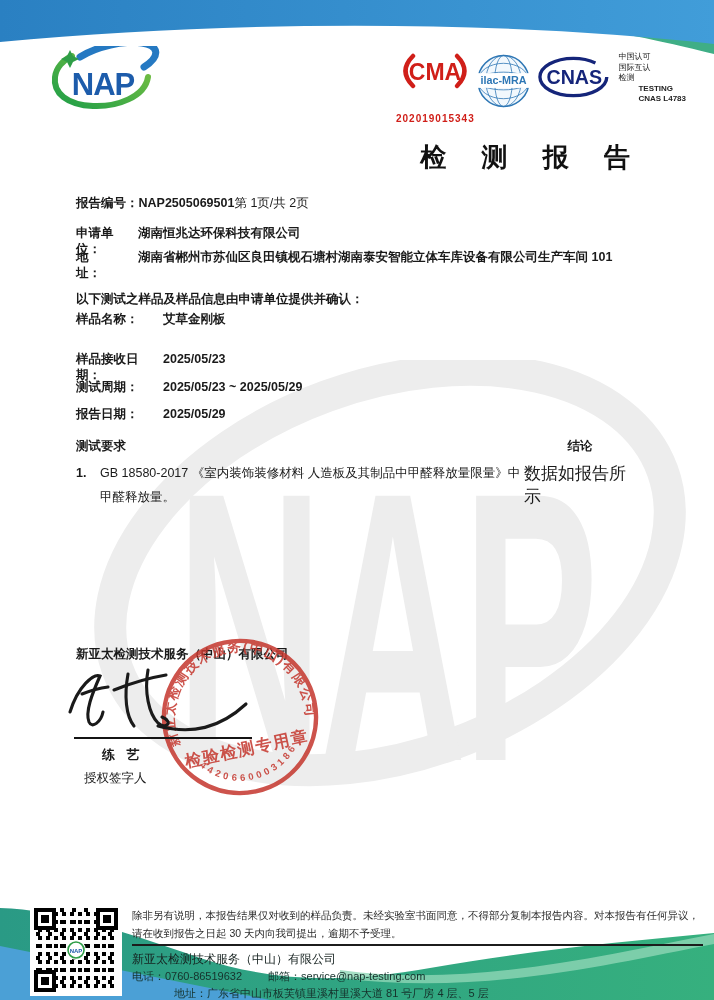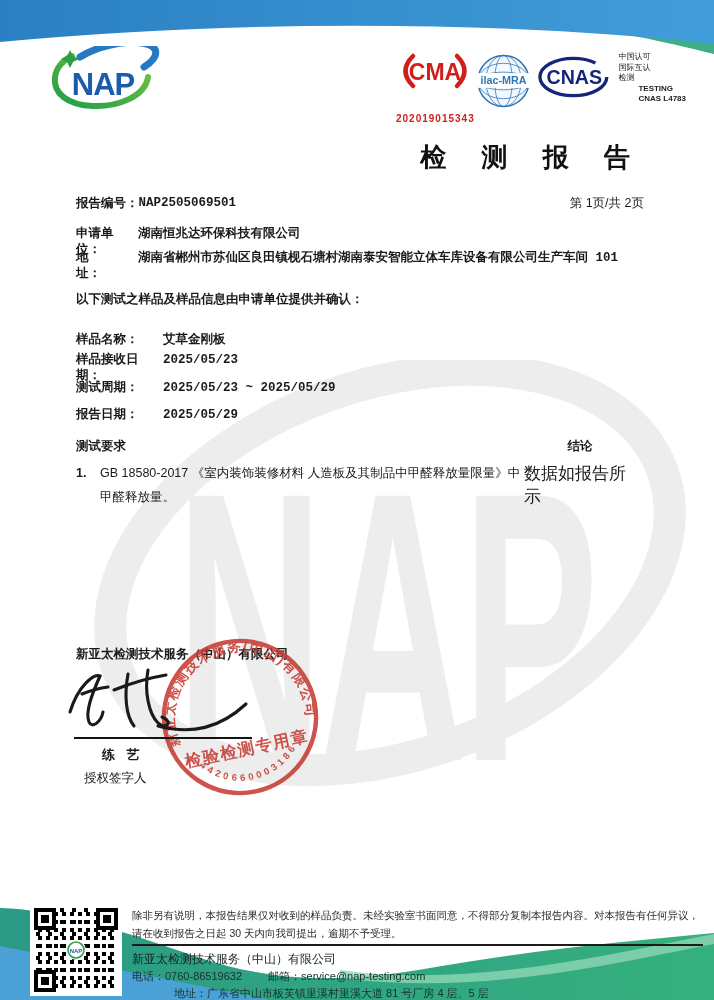--- a/index.html
+++ b/index.html
@@ -14,27 +14,27 @@
   .cma-num{color:#d01f19;font-size:10px;font-weight:bold;letter-spacing:1px;margin-top:19px;}
   .accred{margin-left:6px;font-size:8px;line-height:10.5px;color:#222;white-space:nowrap;}
   .accred .b{font-weight:bold;margin-left:20px;}
   
   .content{position:absolute;left:76px;right:70px;z-index:2;}
   #doc-title{top:140px;text-align:right;font-size:26px;font-weight:bold;letter-spacing:14px;color:#111;}
   .row{display:flex;align-items:baseline;font-size:12.5px;line-height:1.25;}
   .lab{font-weight:bold;flex:none;}
   .lab-a{width:62px;}
   .lab-b{width:87px;}
-  .val-b{font-weight:bold;font-family:Liberation Mono, monospace;}
-  #row-reportno{top:196px;justify-content:space-between;}
+  .val-b{font-weight:bold;}
+  #row-reportno{top:196px;justify-content:flex-start;}
   #row-reportno .left{display:flex;}
   #row-applicant{top:226px;}
   #row-address{top:250px;}
   #sample-note{top:291px;font-size:12.5px;font-weight:bold;}
-  #row-samplename{top:332px;}
+  #row-samplename{top:312px;}
   #row-received{top:352px;}
   #row-period{top:380px;}
   #row-reportdate{top:407px;}
   #req-head{top:438px;font-size:12.5px;font-weight:bold;display:flex;}
   #req-head .concl{position:absolute;left:448px;width:112px;text-align:center;}
   #req-item{top:461px;display:flex;font-size:12.5px;line-height:1.95;}
   #req-item .no{width:24px;font-weight:bold;flex:none;}
   #req-item .txt{width:424px;}
   #req-concl{top:462px;left:524px;width:118px;font-size:17px;z-index:2;}
   

